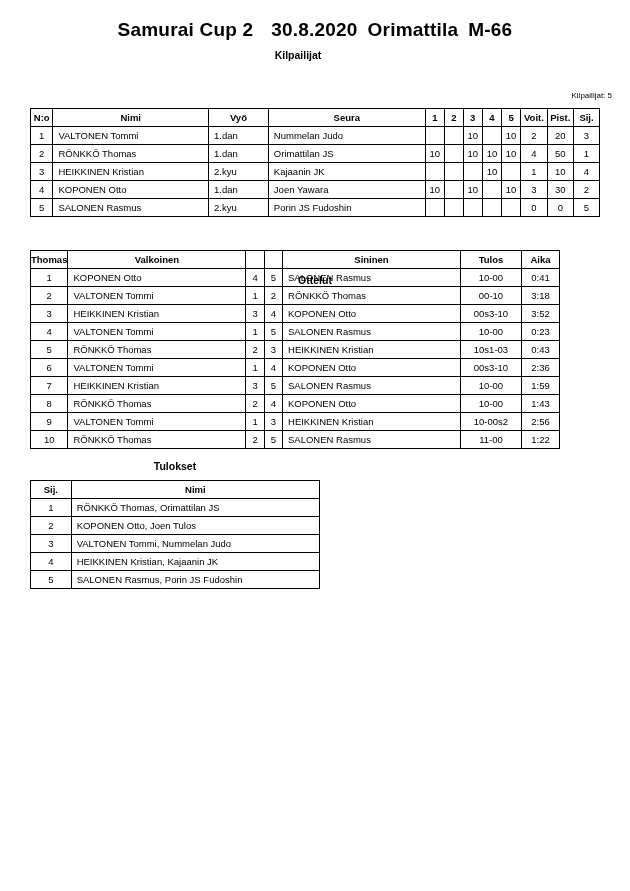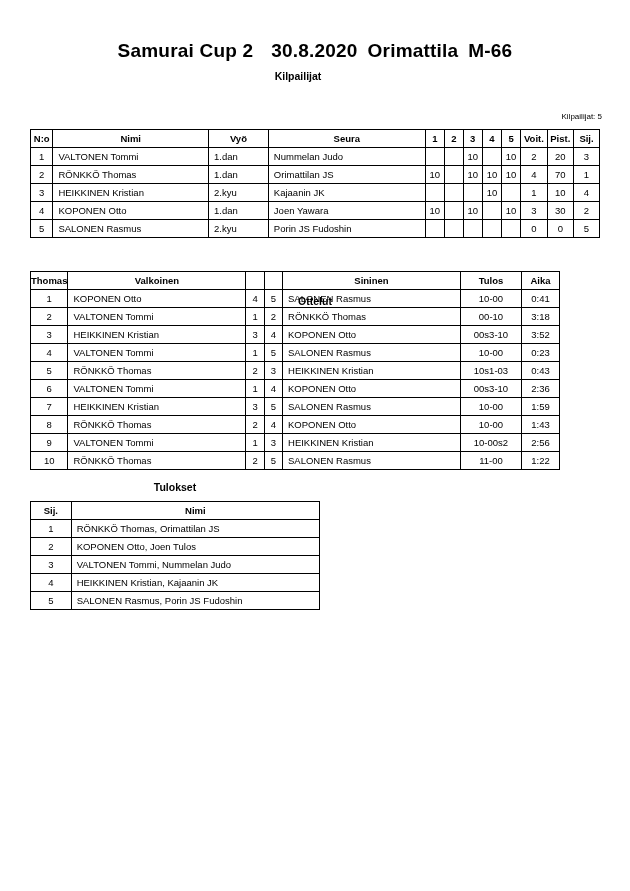--- a/index.html
+++ b/index.html
@@ -18,36 +18,36 @@
   .page {
     position: relative;
     width: 630px;
     height: 891px;
   }
   .title {
     text-align: center;
     font-size: 19px;
     font-weight: bold;
     letter-spacing: 0.2px;
-    margin-top: 40px;
+    margin-top: 19px;
   }
   .title .gap1 { display: inline-block; width: 18px; }
   .title .gap2 { display: inline-block; width: 10px; }
   .section-head {
     font-size: 10.5px;
     font-weight: bold;
     text-align: center;
   }
   .kilpailijat-head {
     margin-top: 8px;
     margin-left: -34px;
   }
   .count-line {
     position: absolute;
-    right: 28px;
+    right: 18px;
     top: 72px;
     font-size: 8px;
     text-align: right;
   }
   table {
     border-collapse: collapse;
     font-size: 9.5px;
   }
   table td, table th {
     border: 1px solid #000000;
@@ -167,21 +167,21 @@
         <td class="ctr">2</td>
         <td class="pad-l">RÖNKKÖ Thomas</td>
         <td class="pad-l">1.dan</td>
         <td class="pad-l">Orimattilan JS</td>
         <td class="ctr">10</td>
         <td class="ctr"></td>
         <td class="ctr">10</td>
         <td class="ctr">10</td>
         <td class="ctr">10</td>
         <td class="ctr">4</td>
-        <td class="ctr">70</td>
+        <td class="ctr">50</td>
         <td class="ctr">1</td>
       </tr>
       <tr>
         <td class="ctr">3</td>
         <td class="pad-l">HEIKKINEN Kristian</td>
         <td class="pad-l">2.kyu</td>
         <td class="pad-l">Kajaanin JK</td>
         <td class="ctr"></td>
         <td class="ctr"></td>
         <td class="ctr"></td>

